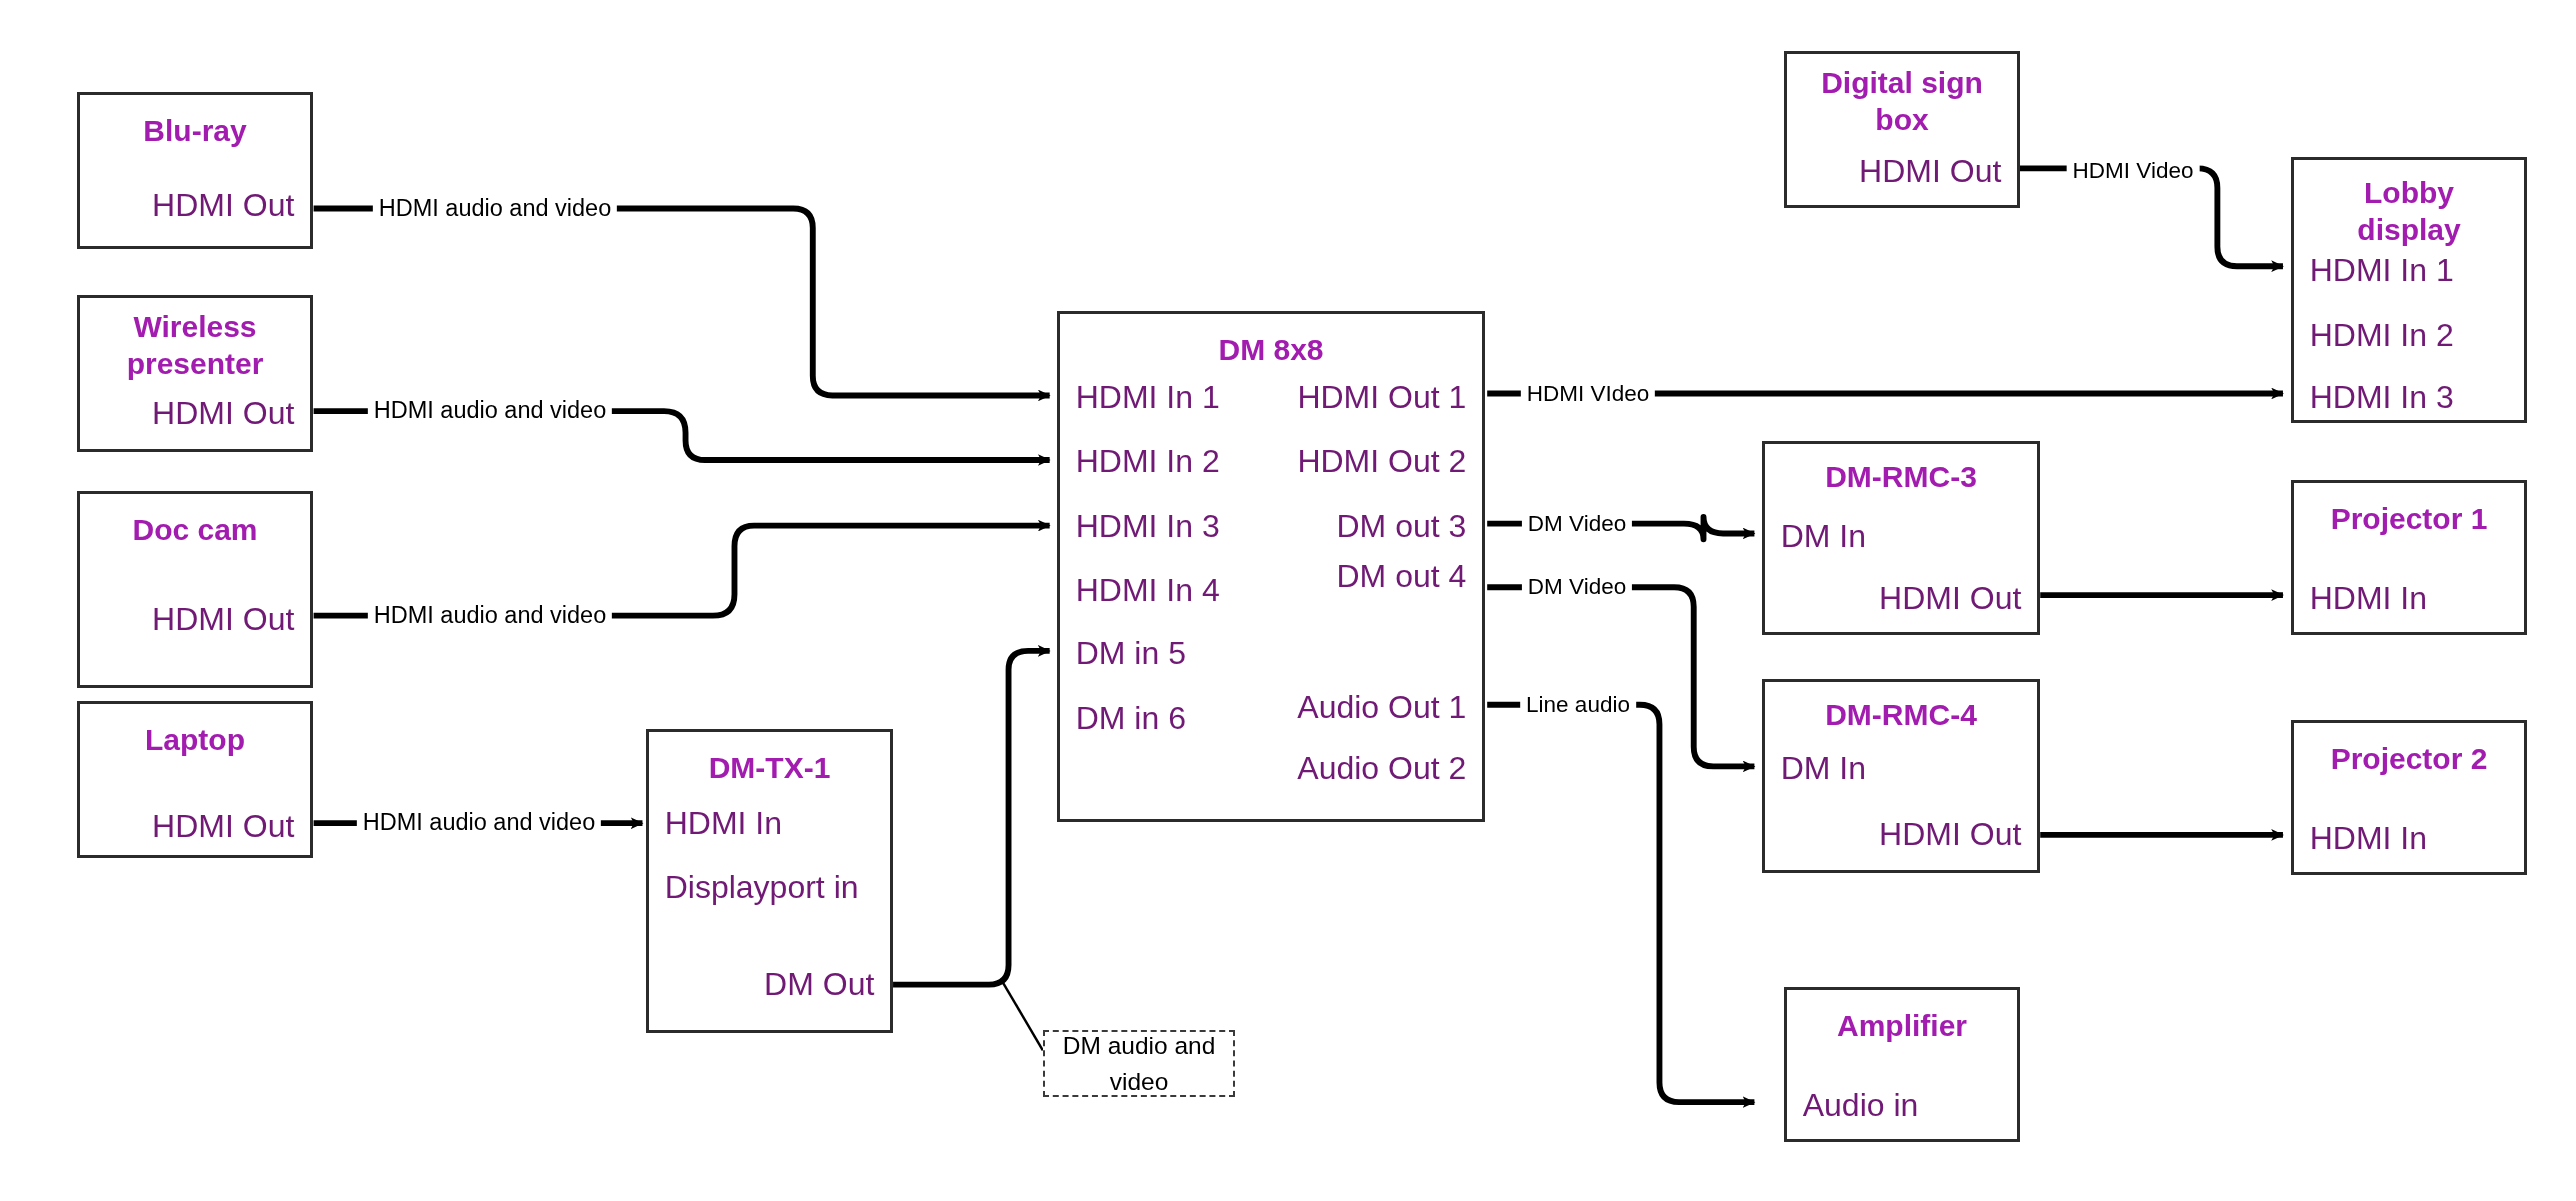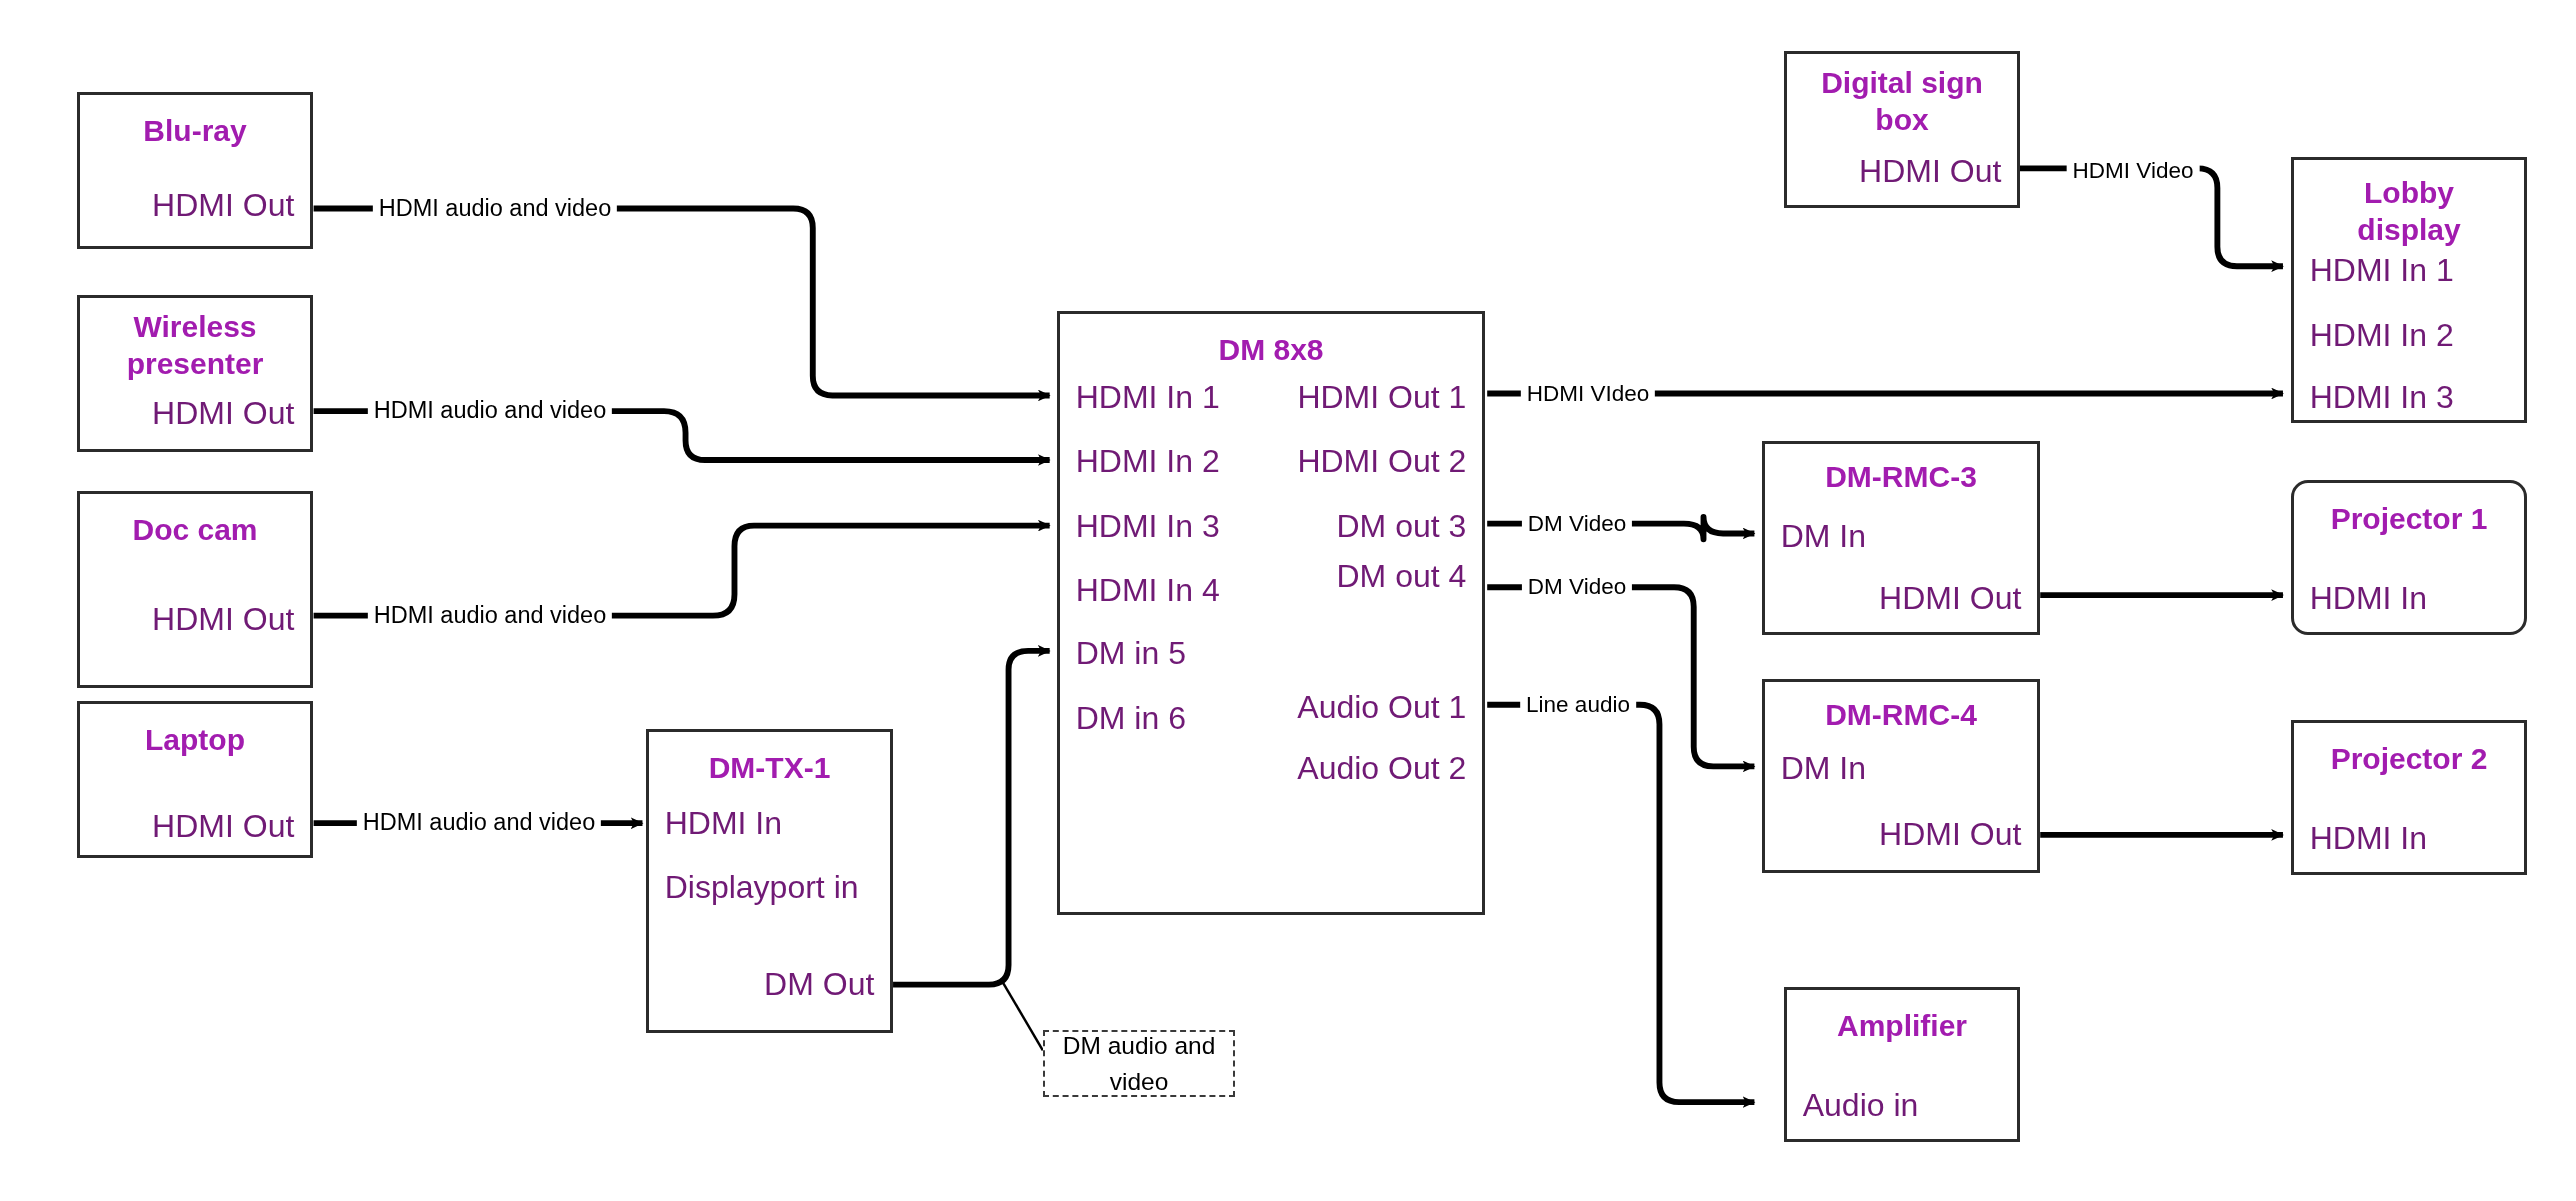--- a/index.html
+++ b/index.html
@@ -108,21 +108,21 @@
     <div class="title" style="top:16.6px;">DM-TX-1</div>
     <div class="port l" style="top:75px;">HDMI In</div>
     <div class="port l" style="top:139px;">Displayport in</div>
     <div class="port r" style="top:236px;">DM Out</div>
   </div>
 
   <div class="callout" style="left:1043px;top:1030px;width:192px;height:67px;">
     <span>DM audio and video</span>
   </div>
 
-  <div class="node" style="left:1057px;top:311px;width:428px;height:604px;">
+  <div class="node" style="left:1057px;top:311px;width:428px;height:511px;">
     <div class="title" style="top:16.6px;">DM 8x8</div>
 
     <div class="port l" style="top:67px;">HDMI In 1</div>
     <div class="port l" style="top:131px;">HDMI In 2</div>
     <div class="port l" style="top:196px;">HDMI In 3</div>
     <div class="port l" style="top:260px;">HDMI In 4</div>
     <div class="port l" style="top:323px;">DM in 5</div>
     <div class="port l" style="top:388px;">DM in 6</div>
 
     <div class="port r" style="top:67px;">HDMI Out 1</div>
@@ -152,21 +152,21 @@
     <div class="port l" style="top:76px;">DM In</div>
     <div class="port r" style="top:138px;">HDMI Out</div>
   </div>
 
   <div class="node" style="left:1762px;top:679px;width:278px;height:194px;">
     <div class="title" style="top:13.7px;">DM-RMC-4</div>
     <div class="port l" style="top:70px;">DM In</div>
     <div class="port r" style="top:136px;">HDMI Out</div>
   </div>
 
-  <div class="node" style="left:2291px;top:480px;width:236px;height:155px;border-radius:17px;">
+  <div class="node" style="left:2291px;top:480px;width:236px;height:155px;">
     <div class="title" style="top:16.6px;">Projector 1</div>
     <div class="port l" style="top:99px;">HDMI In</div>
   </div>
 
   <div class="node" style="left:2291px;top:720px;width:236px;height:155px;">
     <div class="title" style="top:16.6px;">Projector 2</div>
     <div class="port l" style="top:99px;">HDMI In</div>
   </div>
 
   <div class="node" style="left:1784px;top:987px;width:236px;height:155px;">

